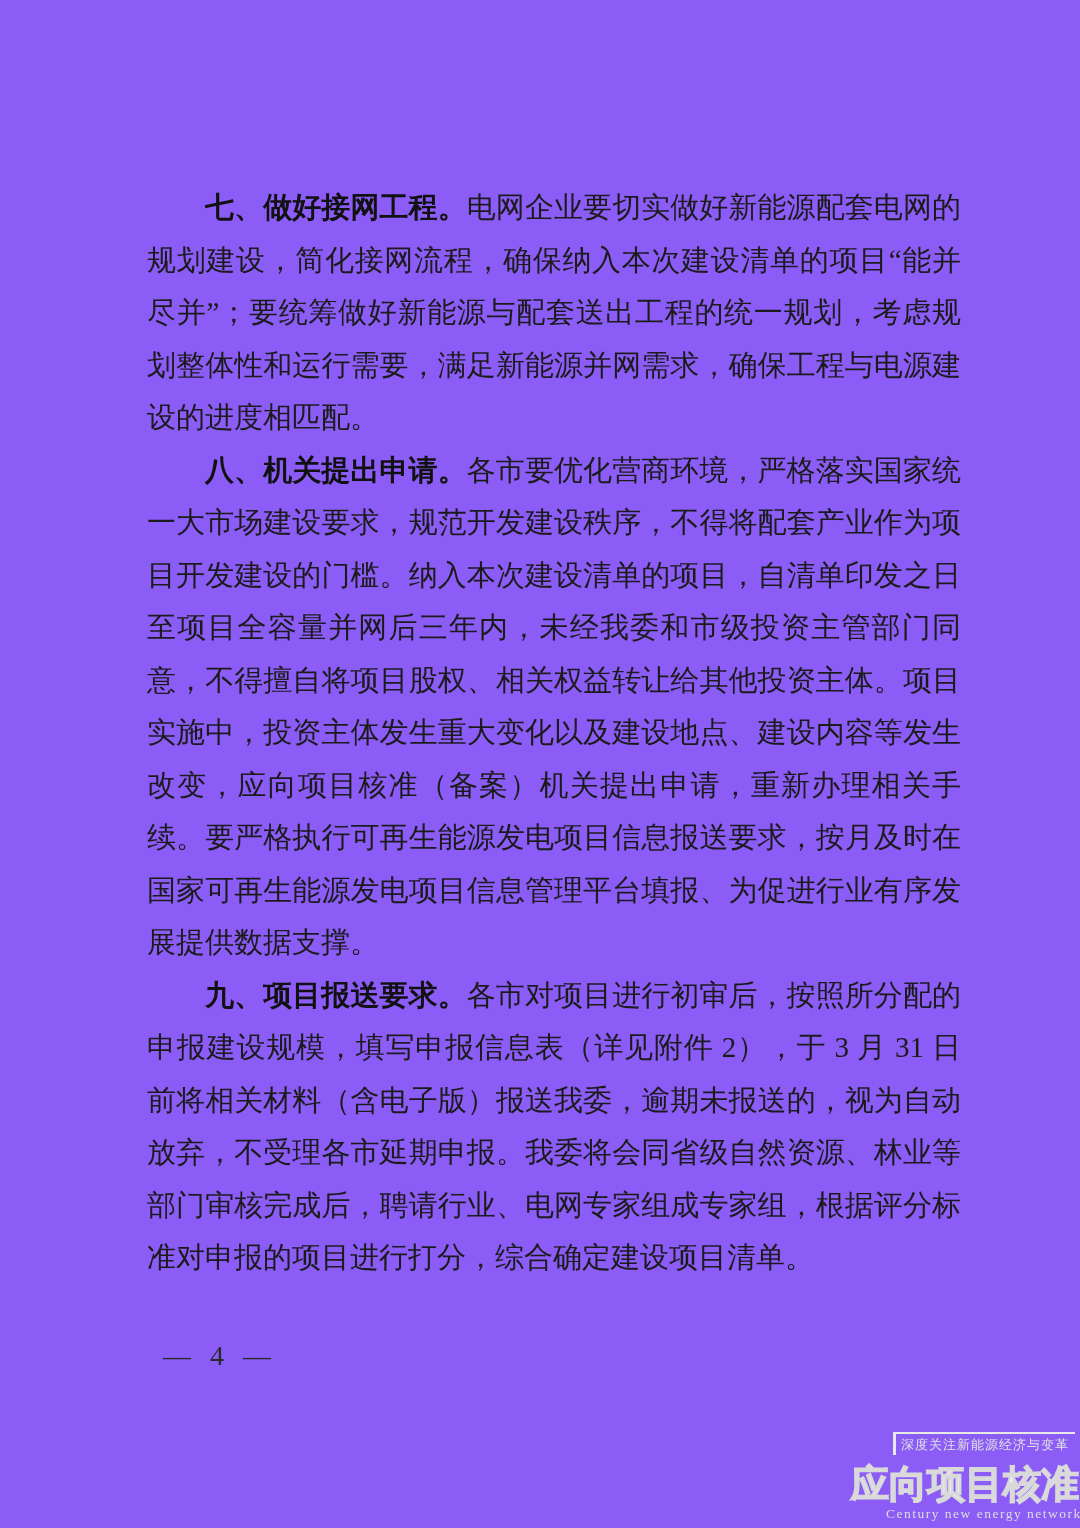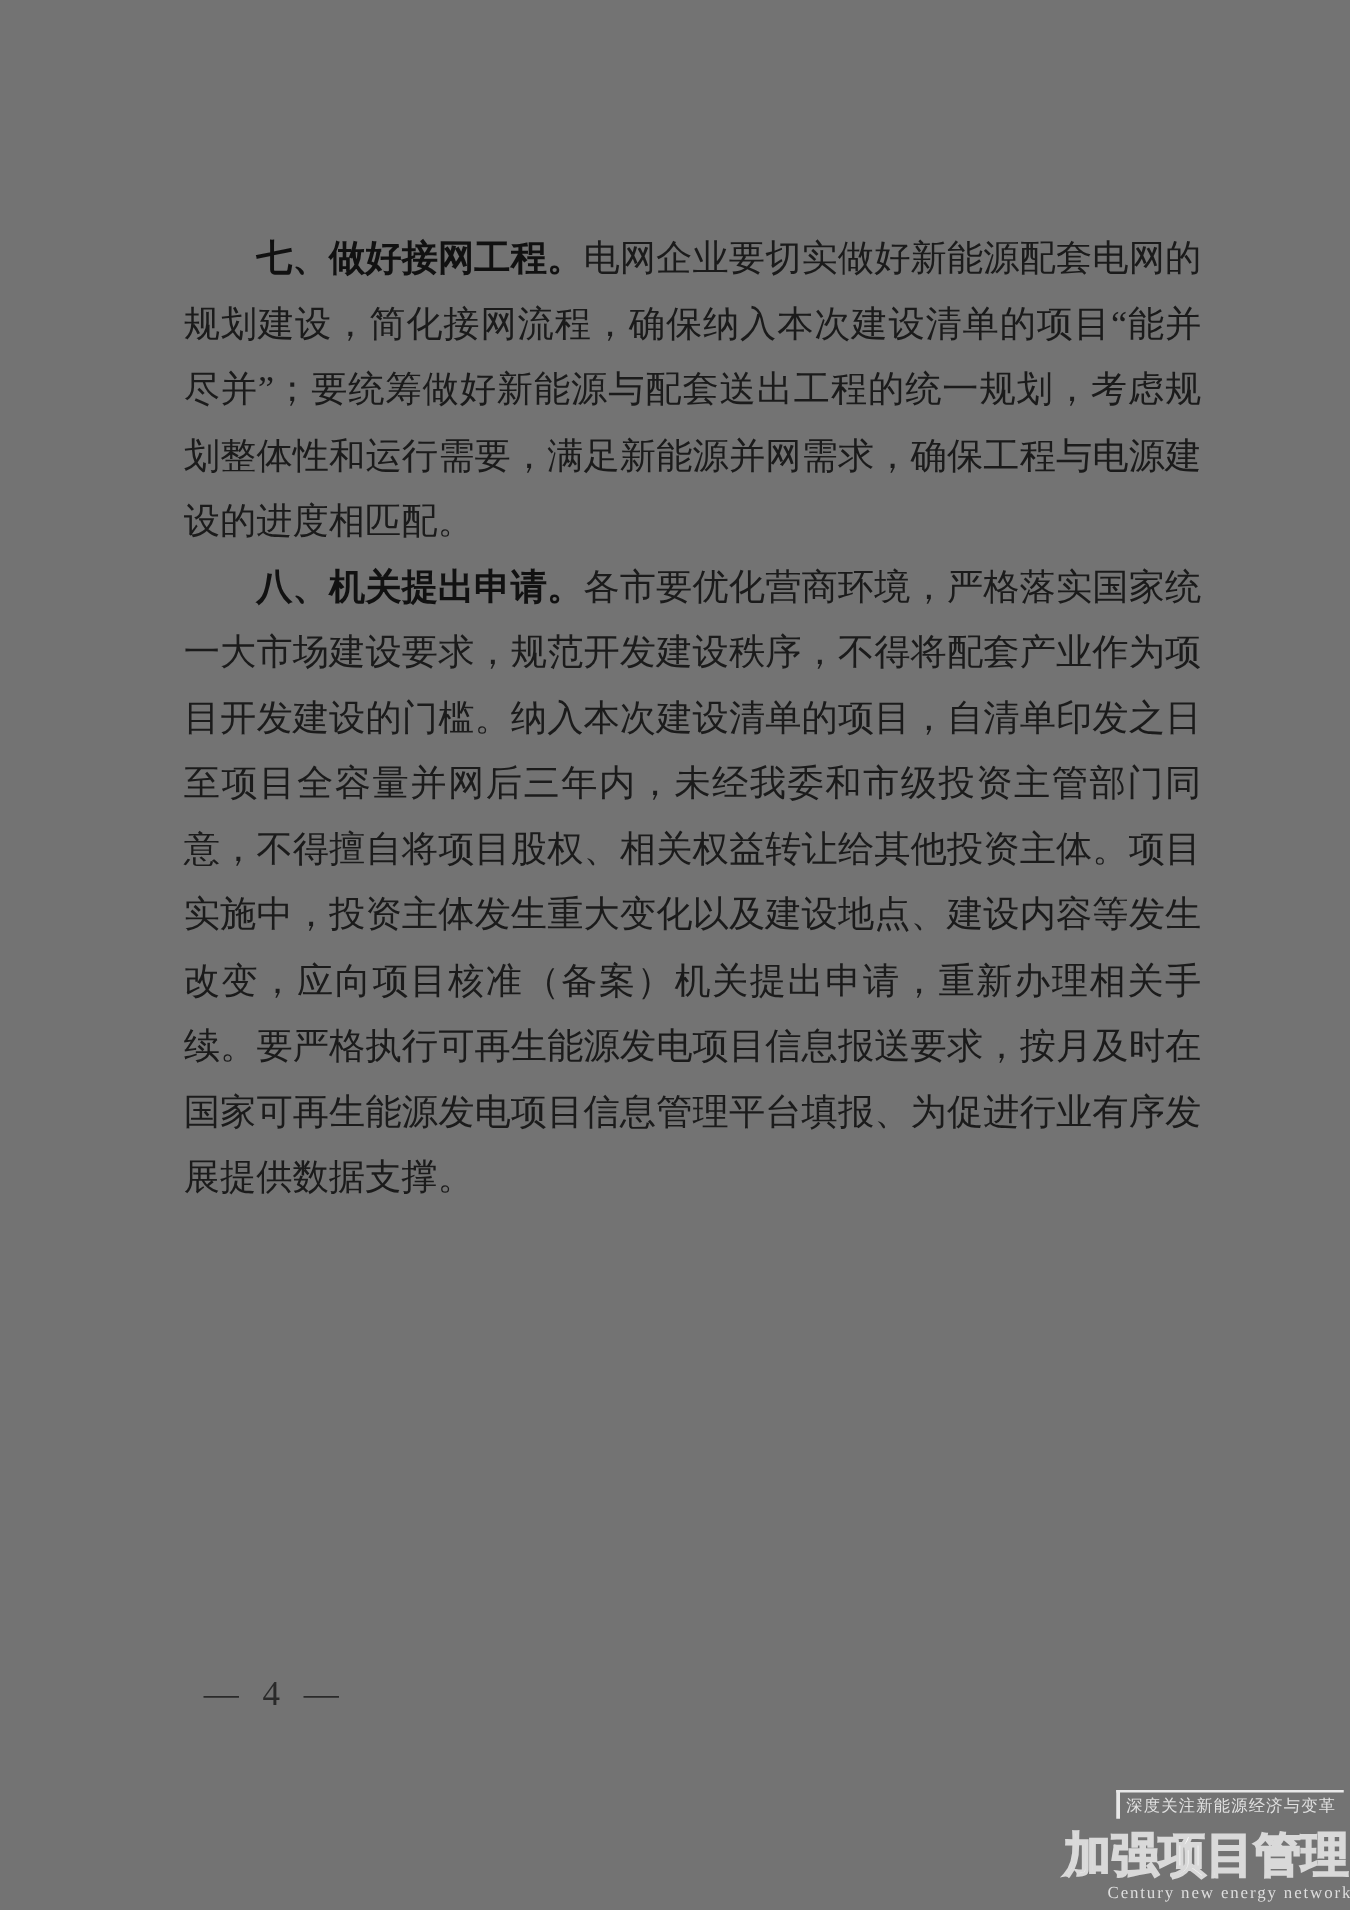--- a/index.html
+++ b/index.html
@@ -6,21 +6,21 @@
   html, body { width: 1080px; height: 1528px; }
   body {
     position: relative;
     background: #ffffff;
     overflow: hidden;
     font-family: "Liberation Serif", "DejaVu Serif", serif;
   }
   .doc-page {
     position: absolute;
     inset: 0;
-    background: #737373;
+    background: #8b5cf6;
   }
   .content {
     position: absolute;
     left: 147px;
     top: 181px;
     width: 814px;
   }
   .para {
     font-size: 29px;
     line-height: 52.5px;
@@ -82,23 +82,24 @@
 </head>
 <body>
 
 <div class="doc-page">
 
   <main class="content">
     <p class="para"><span class="para-heading">七、做好接网工程。</span><span>电网企业要切实做好新能源配套电网的规划建设，简化接网流程，确保纳入本次建设清单的项目“能并尽并”；要统筹做好新能源与配套送出工程的统一规划，考虑规划整体性和运行需要，满足新能源并网需求，确保工程与电源建设的进度相匹配。</span></p>
 
     <p class="para"><span class="para-heading">八、机关提出申请。</span><span>各市要优化营商环境，严格落实国家统一大市场建设要求，规范开发建设秩序，不得将配套产业作为项目开发建设的门槛。纳入本次建设清单的项目，自清单印发之日至项目全容量并网后三年内，未经我委和市级投资主管部门同意，不得擅自将项目股权、相关权益转让给其他投资主体。项目实施中，投资主体发生重大变化以及建设地点、建设内容等发生改变，应向项目核准（备案）机关提出申请，重新办理相关手续。要严格执行可再生能源发电项目信息报送要求，按月及时在国家可再生能源发电项目信息管理平台填报、为促进行业有序发展提供数据支撑。</span></p>
 
+    <p class="para"><span class="para-heading">九、项目报送要求。</span><span>各市对项目进行初审后，按照所分配的申报建设规模，填写申报信息表（详见附件 2），于 3 月 31 日前将相关材料（含电子版）报送我委，逾期未报送的，视为自动放弃，不受理各市延期申报。我委将会同省级自然资源、林业等部门审核完成后，聘请行业、电网专家组成专家组，根据评分标准对申报的项目进行打分，综合确定建设项目清单。</span></p>
   </main>
 
   <div class="page-number">— 4 —</div>
 
   <div>
     <div class="wm-slogan">深度关注新能源经济与变革</div>
-    <div class="wm-title">加强项目管理</div>
+    <div class="wm-title">应向项目核准</div>
     <div class="wm-subtitle">Century new energy network</div>
   </div>
 
 </div>
 
 </body></html>

